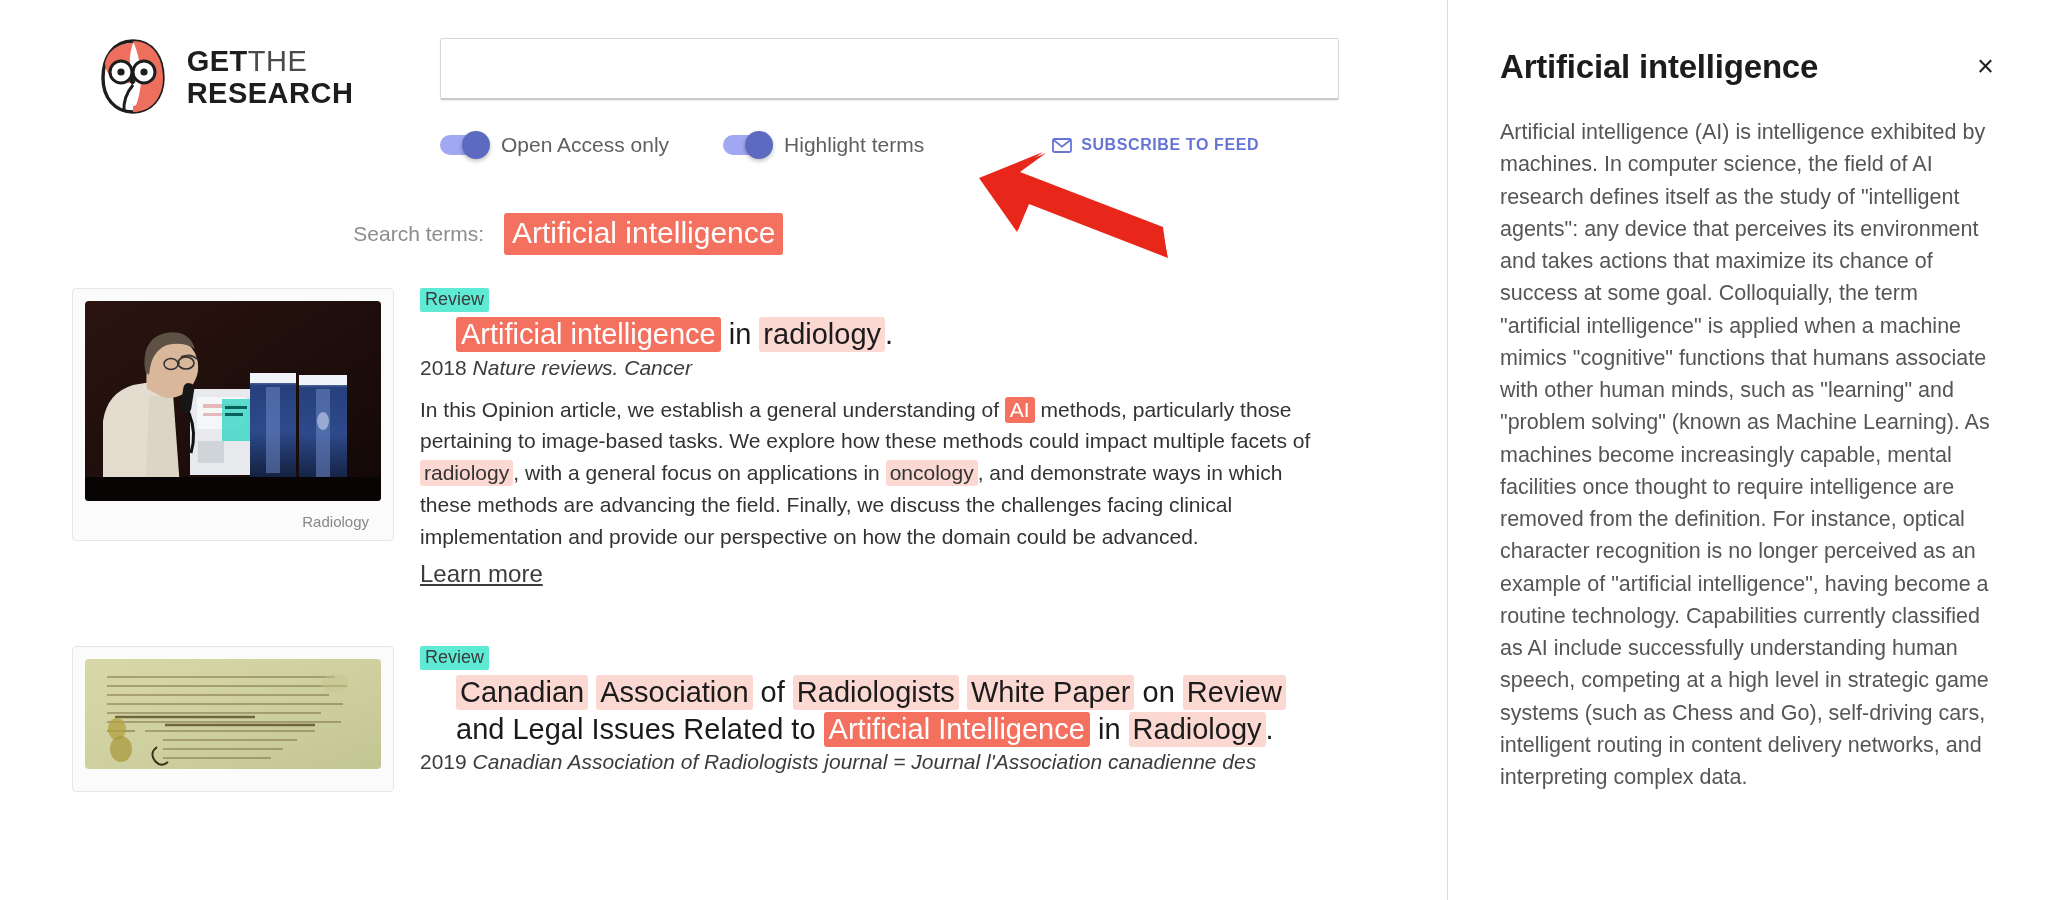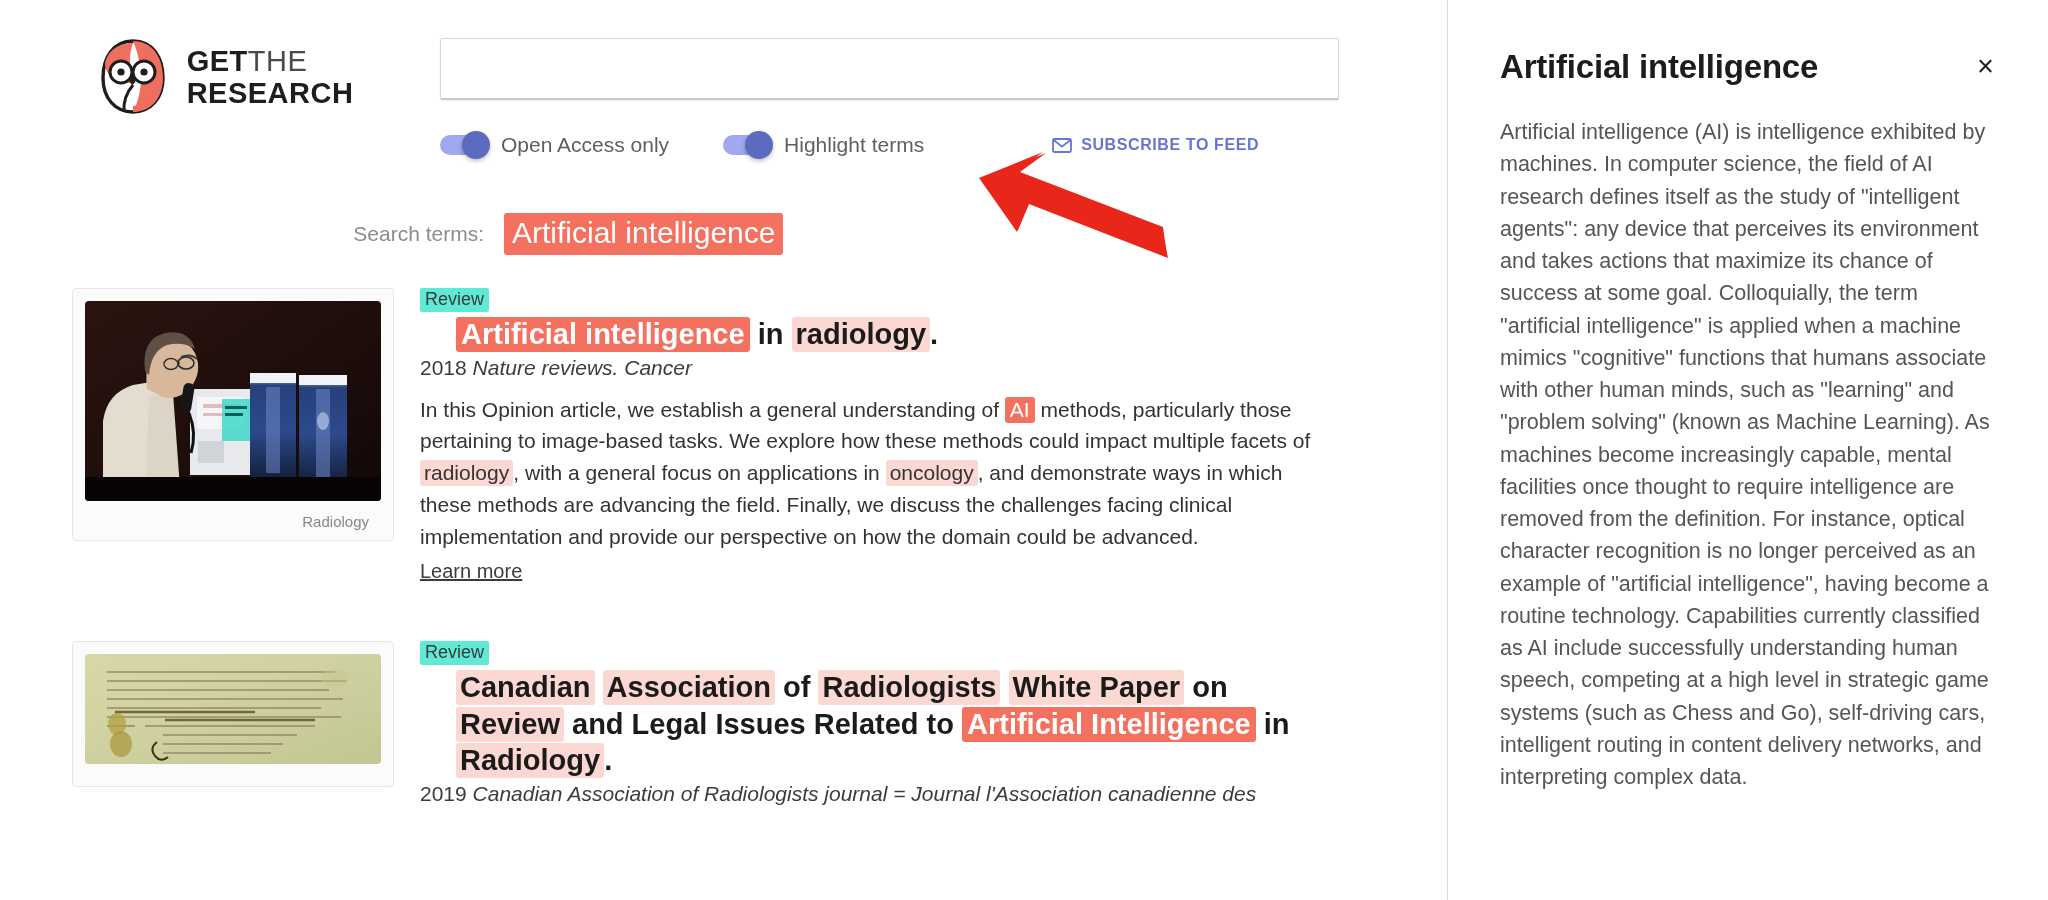--- a/index.html
+++ b/index.html
@@ -175,38 +175,38 @@
     color: #3b3b3b;
     background: #5eead4;
     padding: 1px 5px 2px 5px;
     border-radius: 2px;
     margin-bottom: 4px;
   }
   .title {
     font-size: 29px;
     line-height: 1.26;
     color: #1b1b1b;
-    font-weight: 700;
+    font-weight: 400;
     margin-bottom: 3px;
     padding-left: 36px;
   }
   .meta {
     font-size: 21px;
     color: #3c3c3c;
     margin-bottom: 14px;
   }
   .meta em { font-style: italic; }
   .abstract {
     font-size: 21px;
     line-height: 1.52;
     color: #333;
     margin-bottom: 7px;
   }
   .learn-more {
-    font-size: 20px;
+    font-size: 24px;
     color: #3c3c3c;
     text-decoration: underline;
     cursor: pointer;
     display: inline-block;
   }
 
   
   .hl-strong {
     background: #f4715f;
     color: #ffffff;

